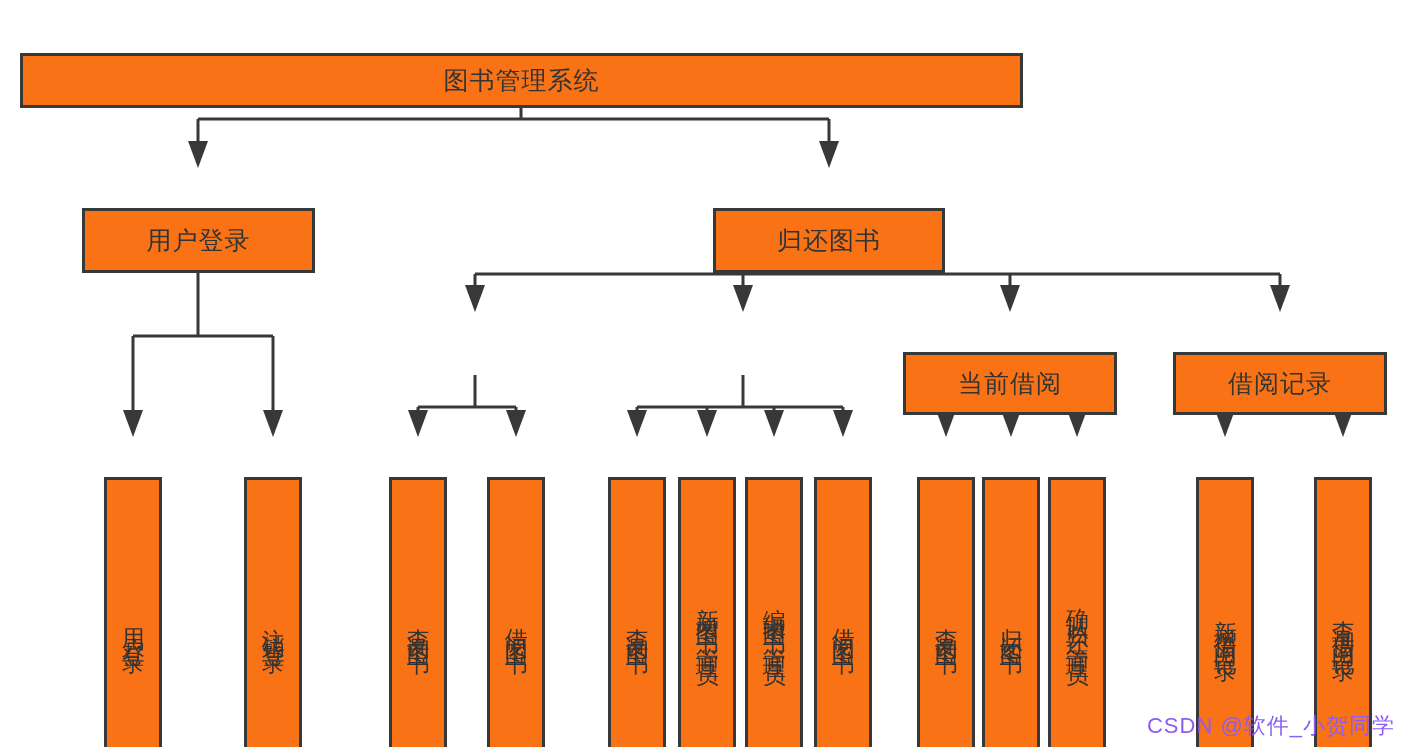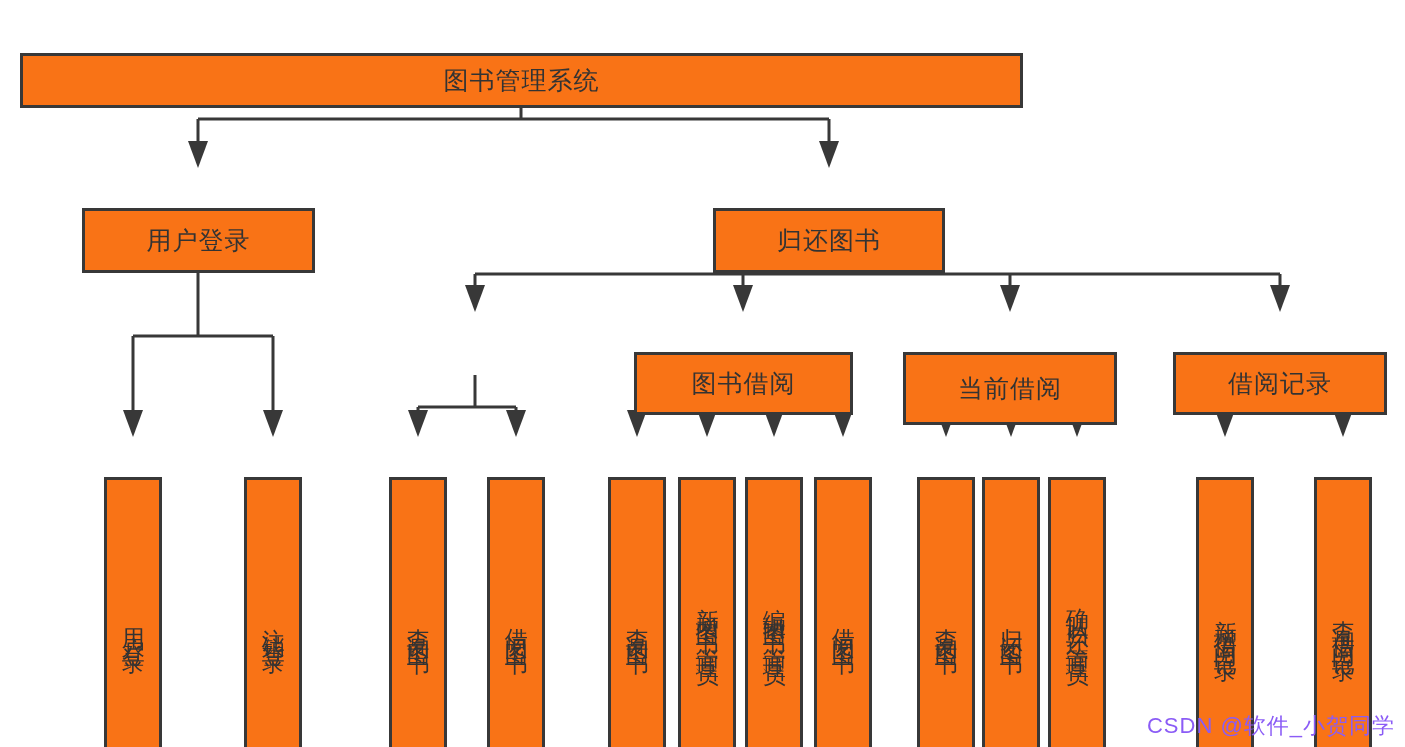--- a/index.html
+++ b/index.html
@@ -96,22 +96,21 @@
       <polygon points="1215,410 1235,410 1225,437" fill="#383838"></polygon>
       <polygon points="1333,410 1353,410 1343,437" fill="#383838"></polygon>
     </g>
   </svg>
 
   <div class="node node-h" style="left:20px; top:13px; width:1003px; height:55px;">图书管理系统</div>
 
   <div class="node node-h" style="left:82px; top:168px; width:233px; height:65px;">用户登录</div>
   <div class="node node-h" style="left:713px; top:168px; width:232px; height:65px;">归还图书</div>
 
-  <div class="node node-h" style="left:634px; top:312px; width:219px; height:63px;">图书借阅</div>
-  <div class="node node-h" style="left:903px; top:312px; width:214px; height:73px;">当前借阅</div>
+  <div class="node node-h" style="left:903px; top:312px; width:214px; height:63px;">当前借阅</div>
   <div class="node node-h" style="left:1173px; top:312px; width:214px; height:63px;">借阅记录</div>
 
   <div class="node node-v" style="left:104px; top:437px; width:58px; height:298px;">用户登录</div>
   <div class="node node-v" style="left:244px; top:437px; width:58px; height:298px;">注销登录</div>
 
   <div class="node node-v" style="left:389px; top:437px; width:58px; height:298px;">查询图书</div>
   <div class="node node-v" style="left:487px; top:437px; width:58px; height:298px;">借阅图书</div>
 
   <div class="node node-v" style="left:608px; top:437px; width:58px; height:298px;">查询图书</div>
   <div class="node node-v" style="left:678px; top:437px; width:58px; height:298px;">新增图书（管理员）</div>

